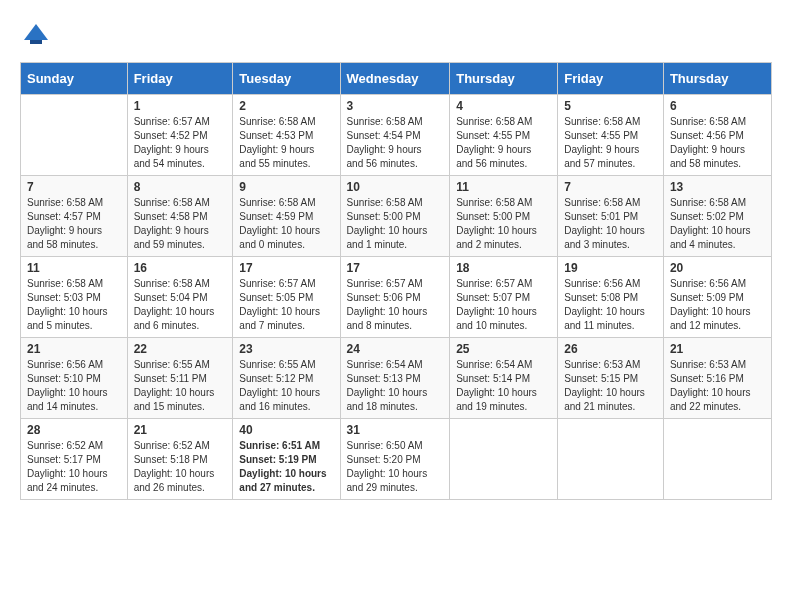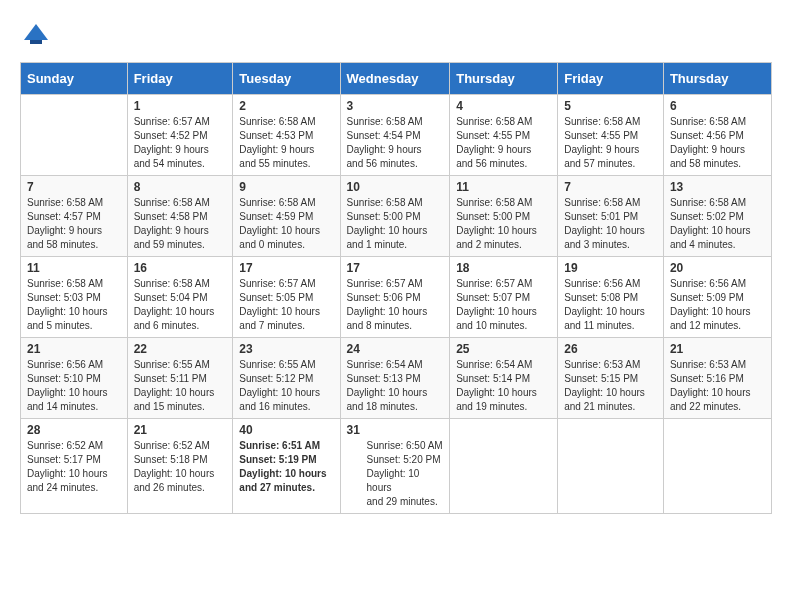--- a/index.html
+++ b/index.html
@@ -342,21 +342,21 @@
         </td>
         <td>
           <div class="day-number">40</div>
           <div class="day-info" style="white-space: pre-line; font-weight: bold;">Sunrise: 6:51 AM
 Sunset: 5:19 PM
 Daylight: 10 hours
 and 27 minutes.</div>
         </td>
         <td>
           <div class="day-number">31</div>
-          <div class="day-info" style="white-space: pre-line; margin-left: 20px;">Sunrise: 6:50 AM
+          <div class="day-info" style="white-space: pre-line;">Sunrise: 6:50 AM
 Sunset: 5:20 PM
 Daylight: 10 hours
 and 29 minutes.</div>
         </td>
         <td></td>
         <td></td>
         <td></td>
       </tr>
     </tbody>
 </table>

